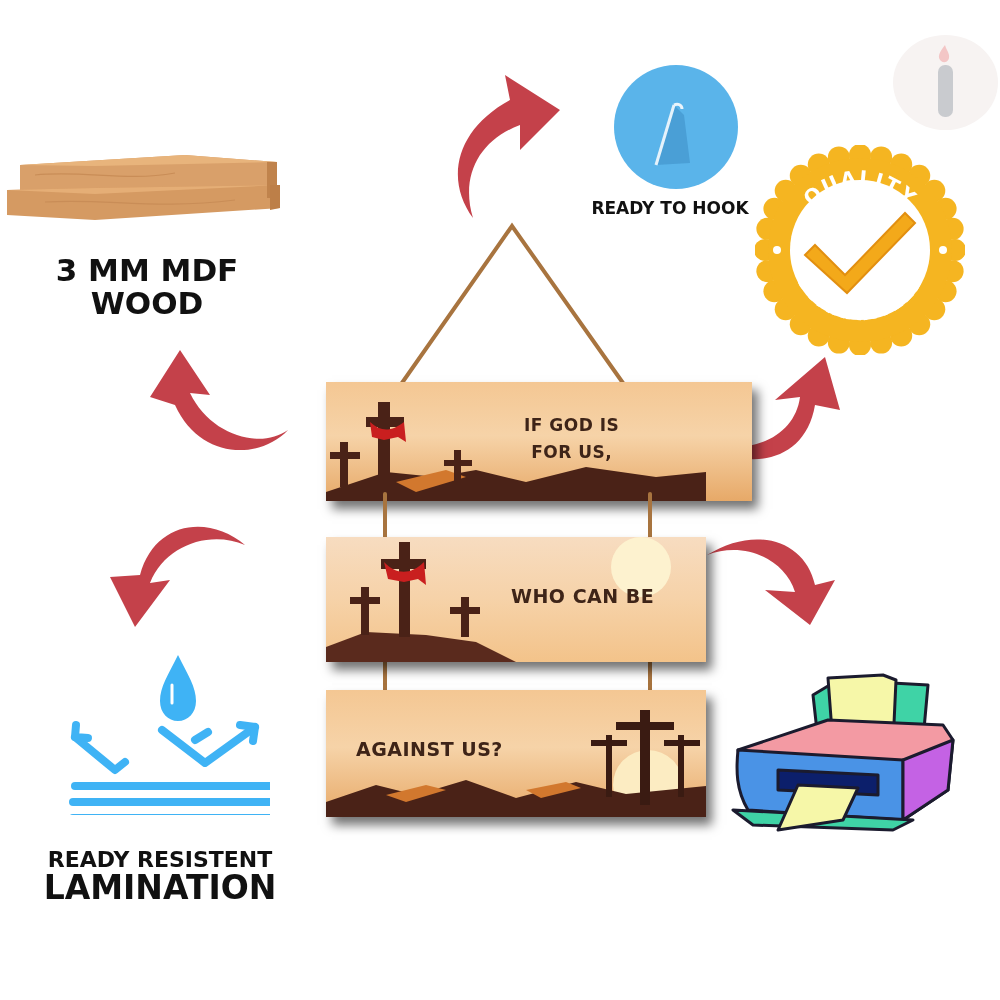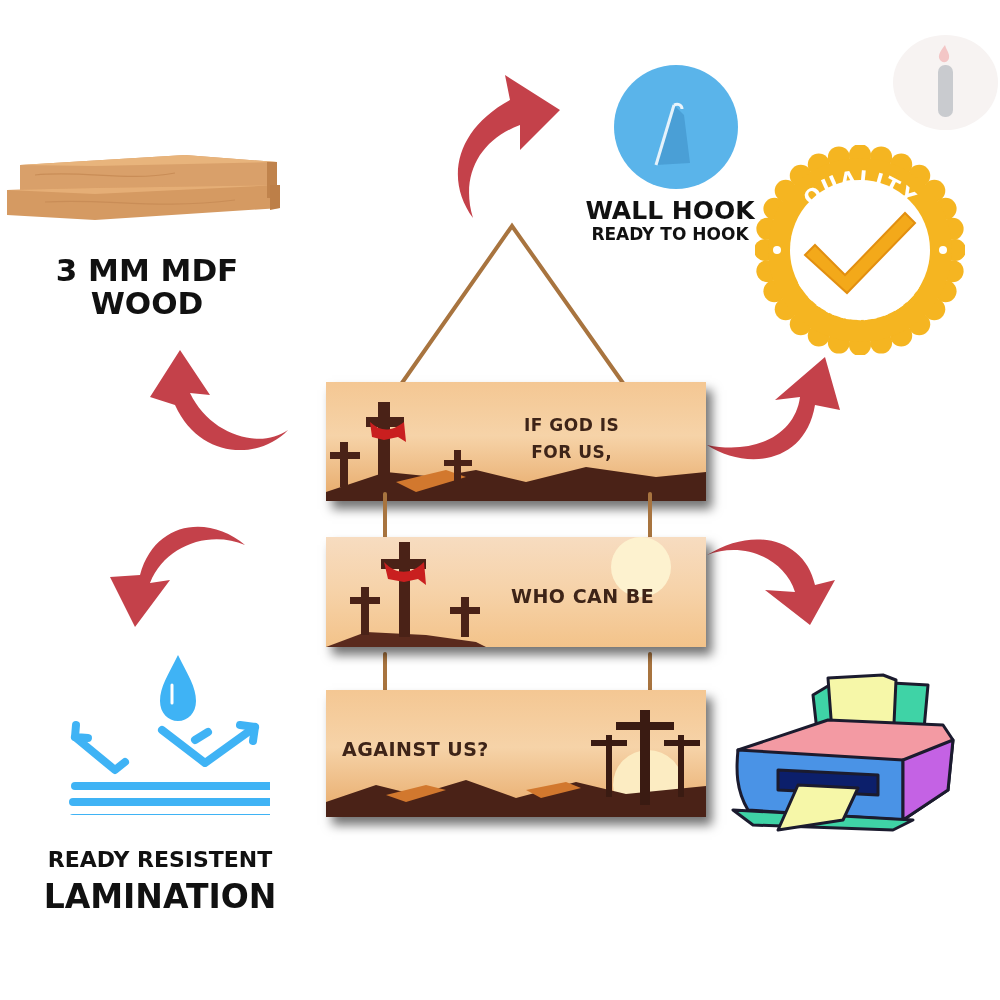--- a/index.html
+++ b/index.html
@@ -40,21 +40,20 @@
   <div>WOOD</div>
 </div>
 
 <svg class="abs" style="left:612px;top:65px" width="130" height="125" viewBox="0 0 130 125">
   <circle cx="64" cy="62" r="62" fill="#5ab4ea"></circle>
   <path d="M62 40 L44 100 L78 98 L72 50 Z" fill="#4a9fd6"></path>
   <path d="M62 40 L44 100" stroke="#e5f2fb" stroke-width="3" fill="none"></path>
   <path d="M62 40 C66 38 70 40 70 44" stroke="#eaf4fb" stroke-width="3" fill="none"></path>
 </svg>
 <div class="abs label" style="left:575px;top:198px;width:190px;">
-  <div style="font-size:25px;">WALL HOOK</div>
   <div style="font-size:17px;margin-top:2px;">READY TO HOOK</div>
 </div>
 
 <svg class="abs" style="left:755px;top:145px" width="210" height="210" viewBox="0 0 210 210">
   <g id="scallop">
       <circle cx="200" cy="105" r="11" fill="#f5b521"></circle>
       <circle cx="197.61815165727324" cy="126.13948872584987" r="11" fill="#f5b521"></circle>
       <circle cx="190.59204245072982" cy="146.218955216168" r="11" fill="#f5b521"></circle>
       <circle cx="179.27399083446284" cy="164.23153117657967" r="11" fill="#f5b521"></circle>
       <circle cx="164.2315311765797" cy="179.27399083446284" r="11" fill="#f5b521"></circle>
@@ -108,21 +107,21 @@
     <path d="M135 95 L148 87"></path>
     <path d="M20 138 L218 138" transform="translate(-5 3)"></path>
     <path d="M15 157 L220 157" transform="translate(-2 0)"></path>
     <path d="M15 175 L220 175" transform="translate(-2 -2)"></path>
   </g>
   <path d="M118 10 C108 30 100 42 100 56 C100 68 108 76 118 76 C128 76 136 68 136 56 C136 42 128 30 118 10Z" fill="#3fb3f5"></path>
   <path d="M112 40 L112 58" stroke="#fff" stroke-width="3" stroke-linecap="round"></path>
 </svg>
 <div class="abs label" style="left:25px;top:848px;width:270px;">
   <div style="font-size:22px;">READY RESISTENT</div>
-  <div style="font-size:33px;margin-top:9px;">LAMINATION</div>
+  <div style="font-size:33px;">LAMINATION</div>
 </div>
 
 <svg class="abs" style="left:718px;top:670px" width="245" height="170" viewBox="0 0 245 170">
   <g stroke="#1b1b2e" stroke-width="3" stroke-linejoin="round">
     <path d="M95 25 L120 10 L210 15 L205 70 L100 70 Z" fill="#3fd3a6"></path>
     <path d="M110 8 L165 5 L178 10 L175 75 L115 75 Z" fill="#f6f7a8"></path>
     <path d="M20 80 L110 50 L225 55 L235 70 L230 120 L185 150 L30 140 Z" fill="#f39aa3"></path>
     <path d="M20 80 L185 90 L185 150 L30 140 C18 120 18 100 20 80Z" fill="#4a93e6"></path>
     <path d="M185 90 L235 70 L230 120 L185 150 Z" fill="#c462e4"></path>
     <path d="M60 100 L160 105 L160 125 L60 120 Z" fill="#0c1f6b"></path>
@@ -146,21 +145,21 @@
   <path d="M2 90 C40 115 100 110 110 50 L135 55 L120 2 L70 45 L95 42 C90 80 50 100 2 90Z" fill="#c4414a"></path>
 </svg>
 <svg class="arrow" style="left:705px;top:530px" width="140" height="100" viewBox="0 0 140 100">
   <path d="M2 25 C50 -5 100 10 110 55 L130 50 L105 95 L60 60 L90 62 C80 30 40 10 2 25Z" fill="#c4414a"></path>
 </svg>
 
 <svg class="abs" style="left:380px;top:220px" width="270" height="185" viewBox="0 0 270 185">
   <path d="M10 180 L132 6 L255 180" fill="none" stroke="#a8743f" stroke-width="4"></path>
 </svg>
 
-<div class="board" style="top:382px;height:119px;">
+<div class="board" style="top:382px;height:119px;padding-left:46px;">
   <svg class="abs" width="380" height="125" viewBox="0 0 380 125" style="left:0;top:0">
     <path d="M0 110 L60 90 L110 95 L150 88 L200 100 L260 85 L330 95 L380 90 L380 125 L0 125Z" fill="#4a2217"></path>
     <path d="M70 100 L120 88 L140 95 L90 110Z" fill="#d2782e"></path>
     <rect x="52" y="20" width="12" height="90" fill="#4a2217"></rect>
       <rect x="40" y="35" width="38" height="10" fill="#4a2217"></rect>
     <path d="M44 40 C55 50 65 50 78 40 L80 60 L72 55 L58 58 L46 55Z" fill="#c91f1f"></path>
     <rect x="14" y="60" width="8" height="45" fill="#4a2217"></rect>
       <rect x="4" y="70" width="30" height="7" fill="#4a2217"></rect>
     <rect x="128" y="68" width="7" height="35" fill="#4a2217"></rect>
       <rect x="118" y="78" width="28" height="6" fill="#4a2217"></rect>
@@ -169,21 +168,21 @@
     <div>IF GOD IS</div>
     <div>FOR US,</div>
   </div>
 </div>
 
 <div class="rope" style="left:383px;top:492px;height:48px;"></div>
 <div class="rope" style="left:648px;top:492px;height:48px;"></div>
 <div class="rope" style="left:383px;top:652px;height:45px;"></div>
 <div class="rope" style="left:648px;top:652px;height:45px;"></div>
 
-<div class="board" style="top:537px;height:110px;background:linear-gradient(180deg,#f7dcc0 0%,#f6d2a8 50%,#f3c38a 100%);">
+<div class="board" style="top:537px;height:125px;background:linear-gradient(180deg,#f7dcc0 0%,#f6d2a8 50%,#f3c38a 100%);">
   <svg class="abs" width="380" height="125" viewBox="0 0 380 125" style="left:0;top:0">
     <circle cx="315" cy="30" r="30" fill="#fdf2cf"></circle>
     <path d="M0 110 L40 95 L100 98 L150 105 L190 125 L0 125Z" fill="#5a2a1d"></path>
     <rect x="73" y="5" width="11" height="95" fill="#4a2217"></rect>
       <rect x="55" y="22" width="45" height="10" fill="#4a2217"></rect>
     <path d="M58 25 C70 38 85 38 98 25 L100 48 L92 42 L78 45 L62 42Z" fill="#c91f1f"></path>
     <rect x="35" y="50" width="8" height="48" fill="#4a2217"></rect>
       <rect x="24" y="60" width="30" height="7" fill="#4a2217"></rect>
     <rect x="135" y="60" width="8" height="40" fill="#4a2217"></rect>
       <rect x="124" y="70" width="30" height="7" fill="#4a2217"></rect>
@@ -196,14 +195,14 @@
     <circle cx="322" cy="95" r="35" fill="#fcecc2"></circle>
     <path d="M0 112 L50 95 L90 105 L140 90 L190 108 L250 92 L300 104 L380 96 L380 127 L0 127Z" fill="#4a2217"></path>
     <path d="M60 105 L100 95 L120 100 L80 112Z M200 100 L240 92 L255 98 L215 108Z" fill="#d2782e"></path>
     <rect x="314" y="20" width="10" height="95" fill="#3a1b12"></rect>
       <rect x="290" y="32" width="58" height="8" fill="#3a1b12"></rect>
     <rect x="280" y="45" width="6" height="62" fill="#3a1b12"></rect>
       <rect x="265" y="50" width="36" height="6" fill="#3a1b12"></rect>
     <rect x="352" y="45" width="6" height="62" fill="#3a1b12"></rect>
       <rect x="338" y="50" width="36" height="6" fill="#3a1b12"></rect>
   </svg>
-  <div class="txt" style="left:16px;top:48px;font-size:19px;">AGAINST US?</div>
+  <div class="txt" style="left:30px;top:48px;font-size:19px;">AGAINST US?</div>
 </div>
 
 </body></html>

